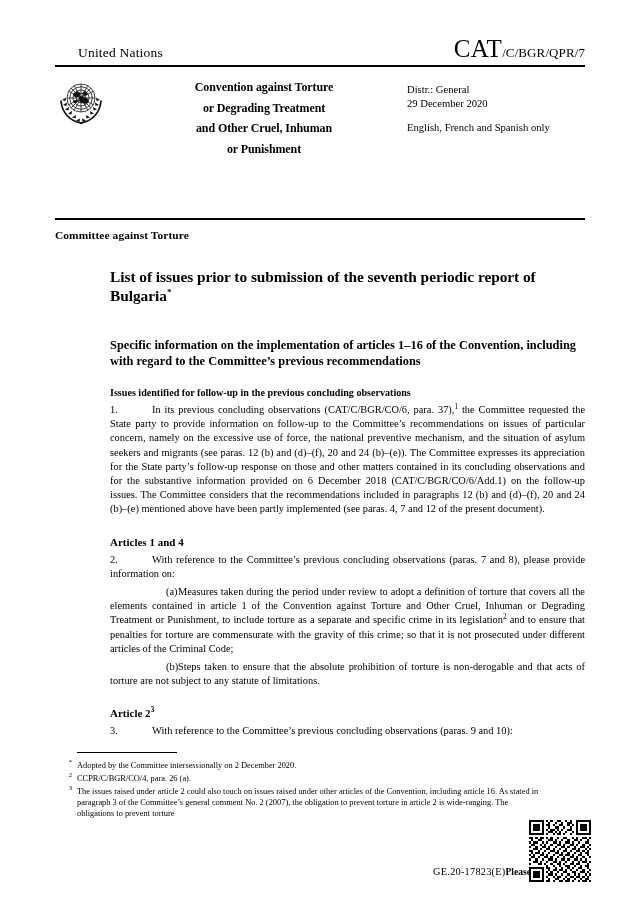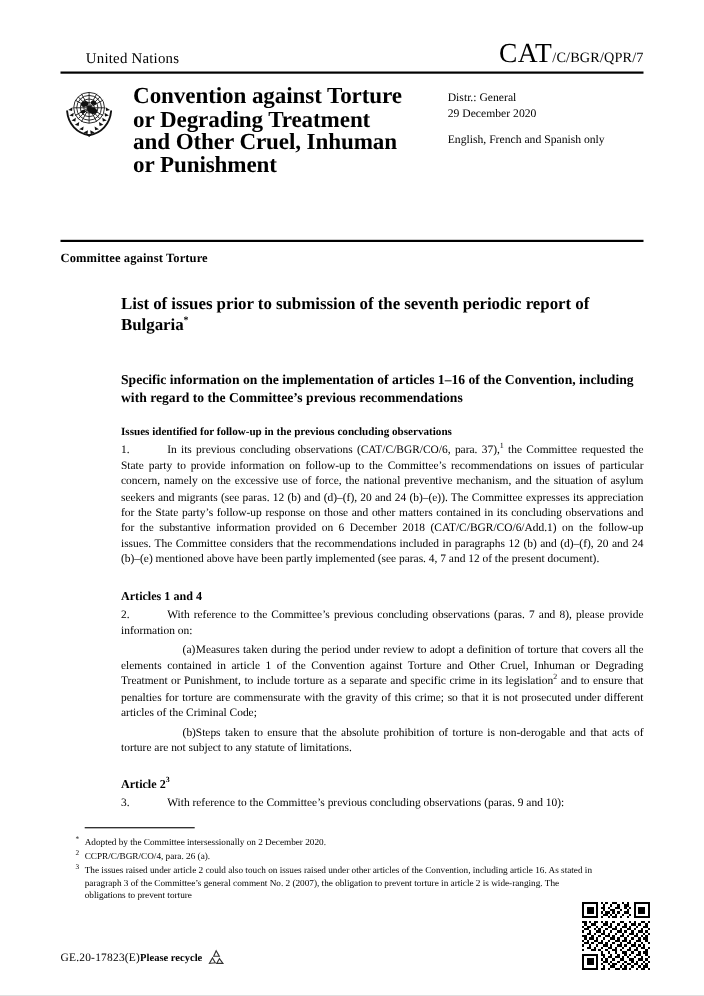--- a/index.html
+++ b/index.html
@@ -65,23 +65,24 @@
     width: 66px;
     flex: 0 0 66px;
     padding-top: 2px;
   }
   .title-col {
     flex: 1 1 auto;
     padding-top: 1px;
   }
   .conv-title {
     font-weight: bold;
-    font-size: 21px;
+    font-size: 12px;
     line-height: 20.5px;
     letter-spacing: -0.1px;
+    text-align: center;
   }
   .distr-col {
     flex: 0 0 178px;
     width: 178px;
     padding-top: 7px;
     font-size: 10.6px;
     line-height: 13.5px;
   }
   .distr-gap { height: 11px; }
 
@@ -193,21 +194,21 @@
   }
 
   
   .footer {
     position: absolute;
     left: 55px;
     top: 862px;
     width: 530px;
     display: flex;
     align-items: center;
-    justify-content: flex-start;
+    justify-content: flex-end;
   }
   .ge-code {
     font-size: 10.4px;
     letter-spacing: 0.2px;
   }
   .recycle-grp {
     display: flex;
     align-items: center;
     gap: 3px;
     margin-right: 1px;

